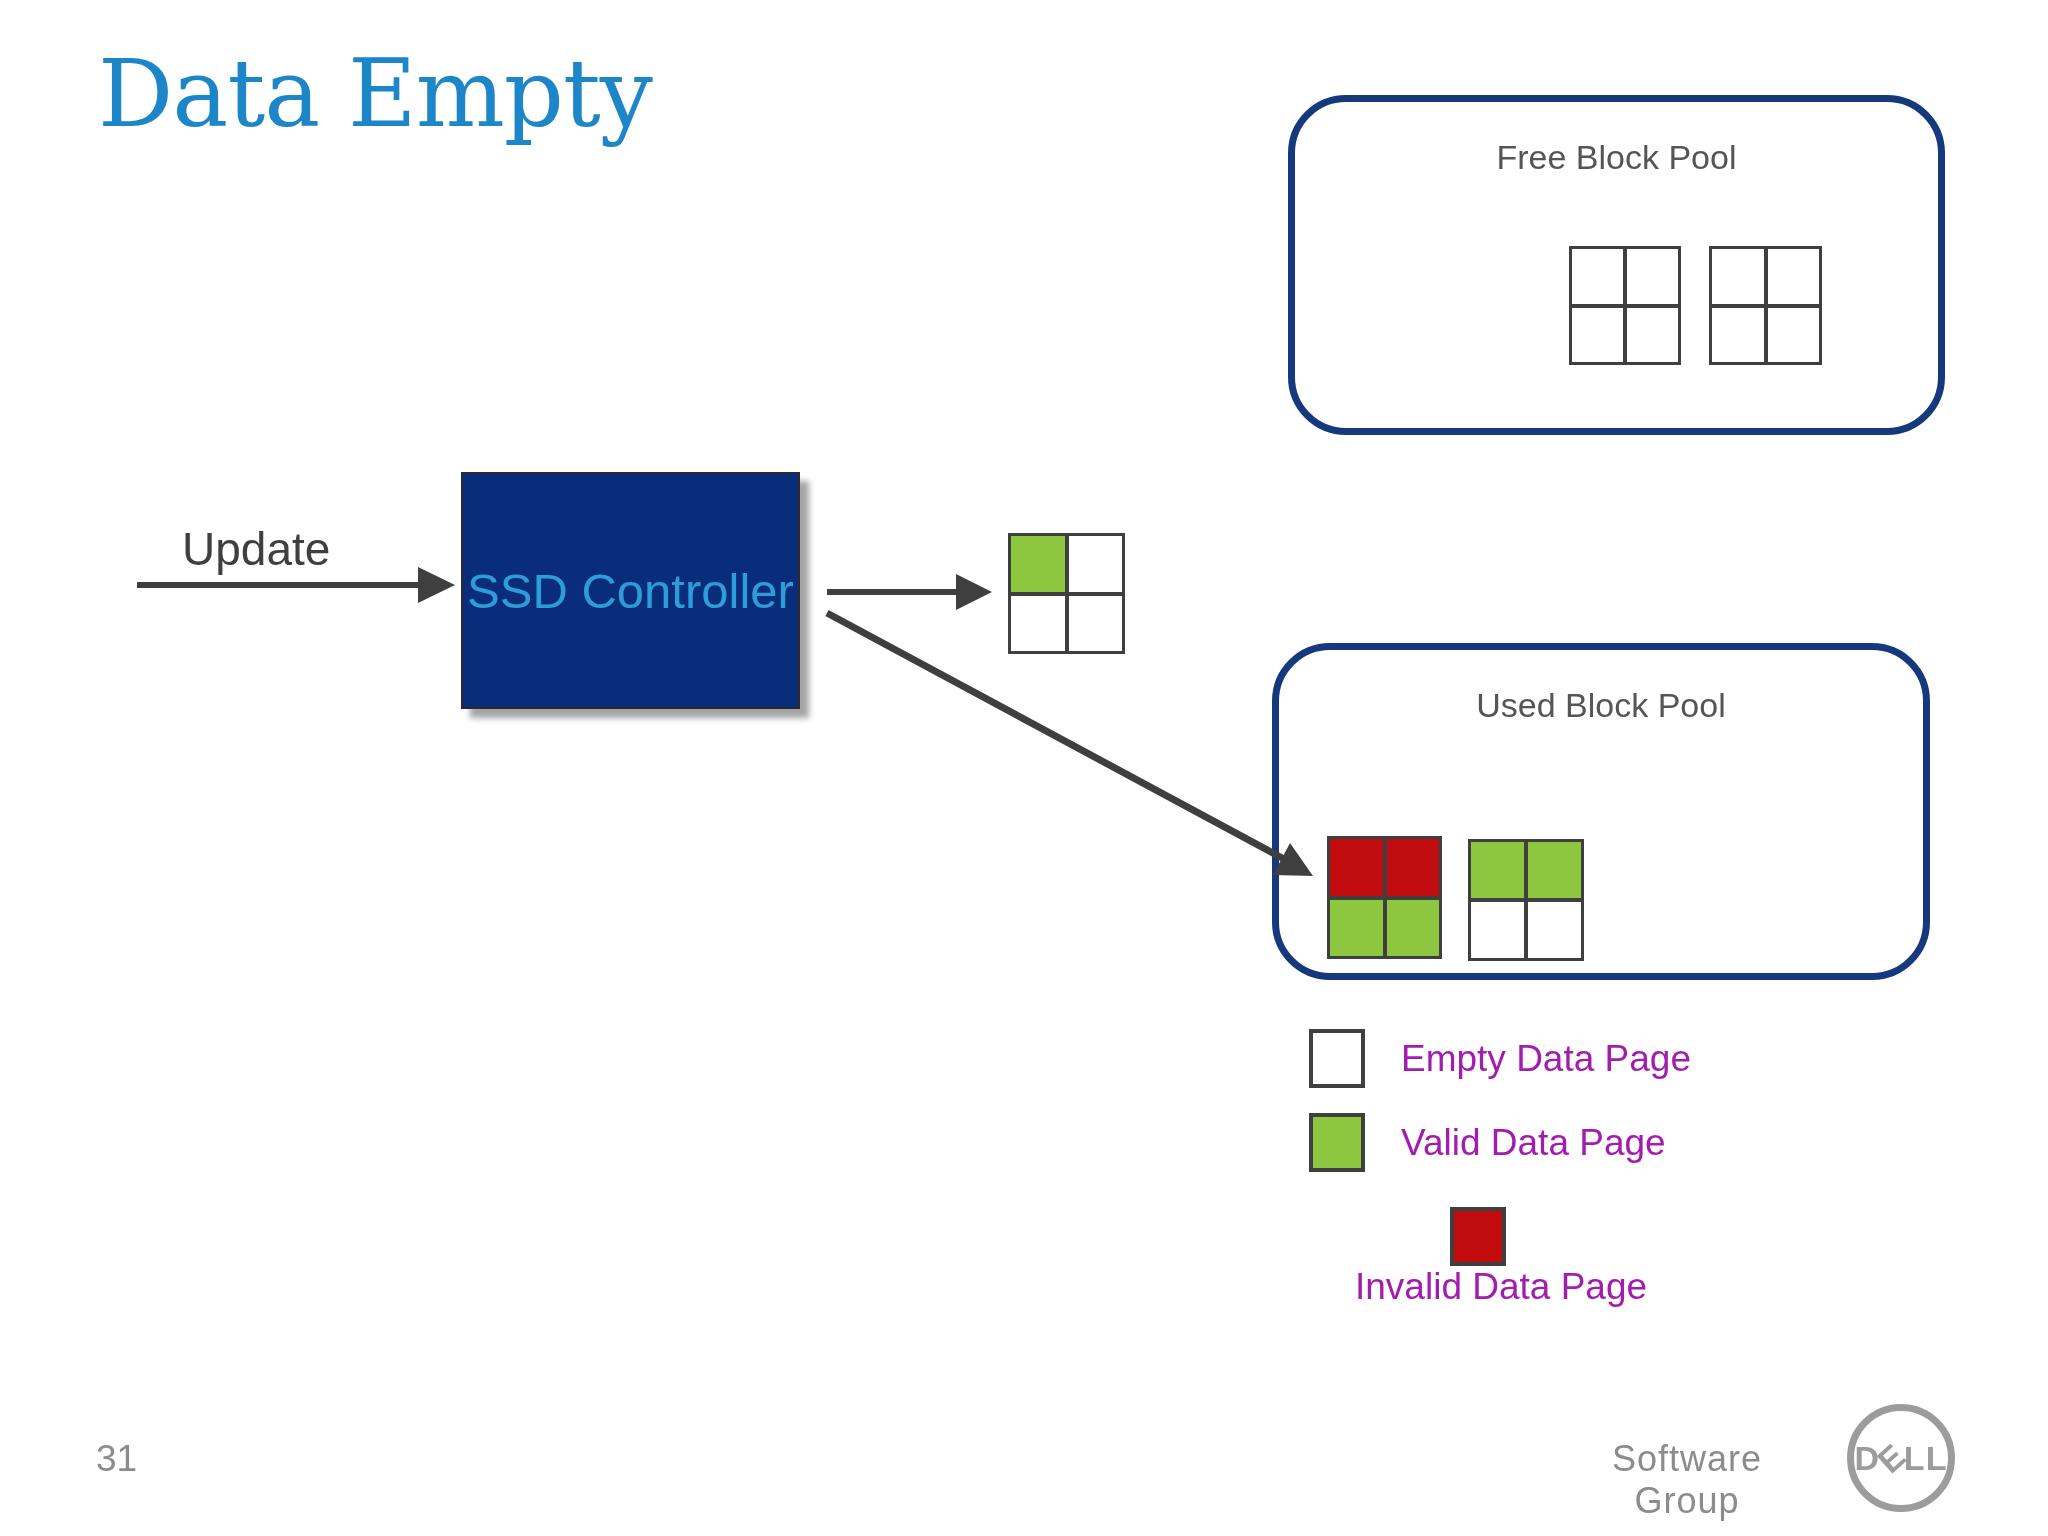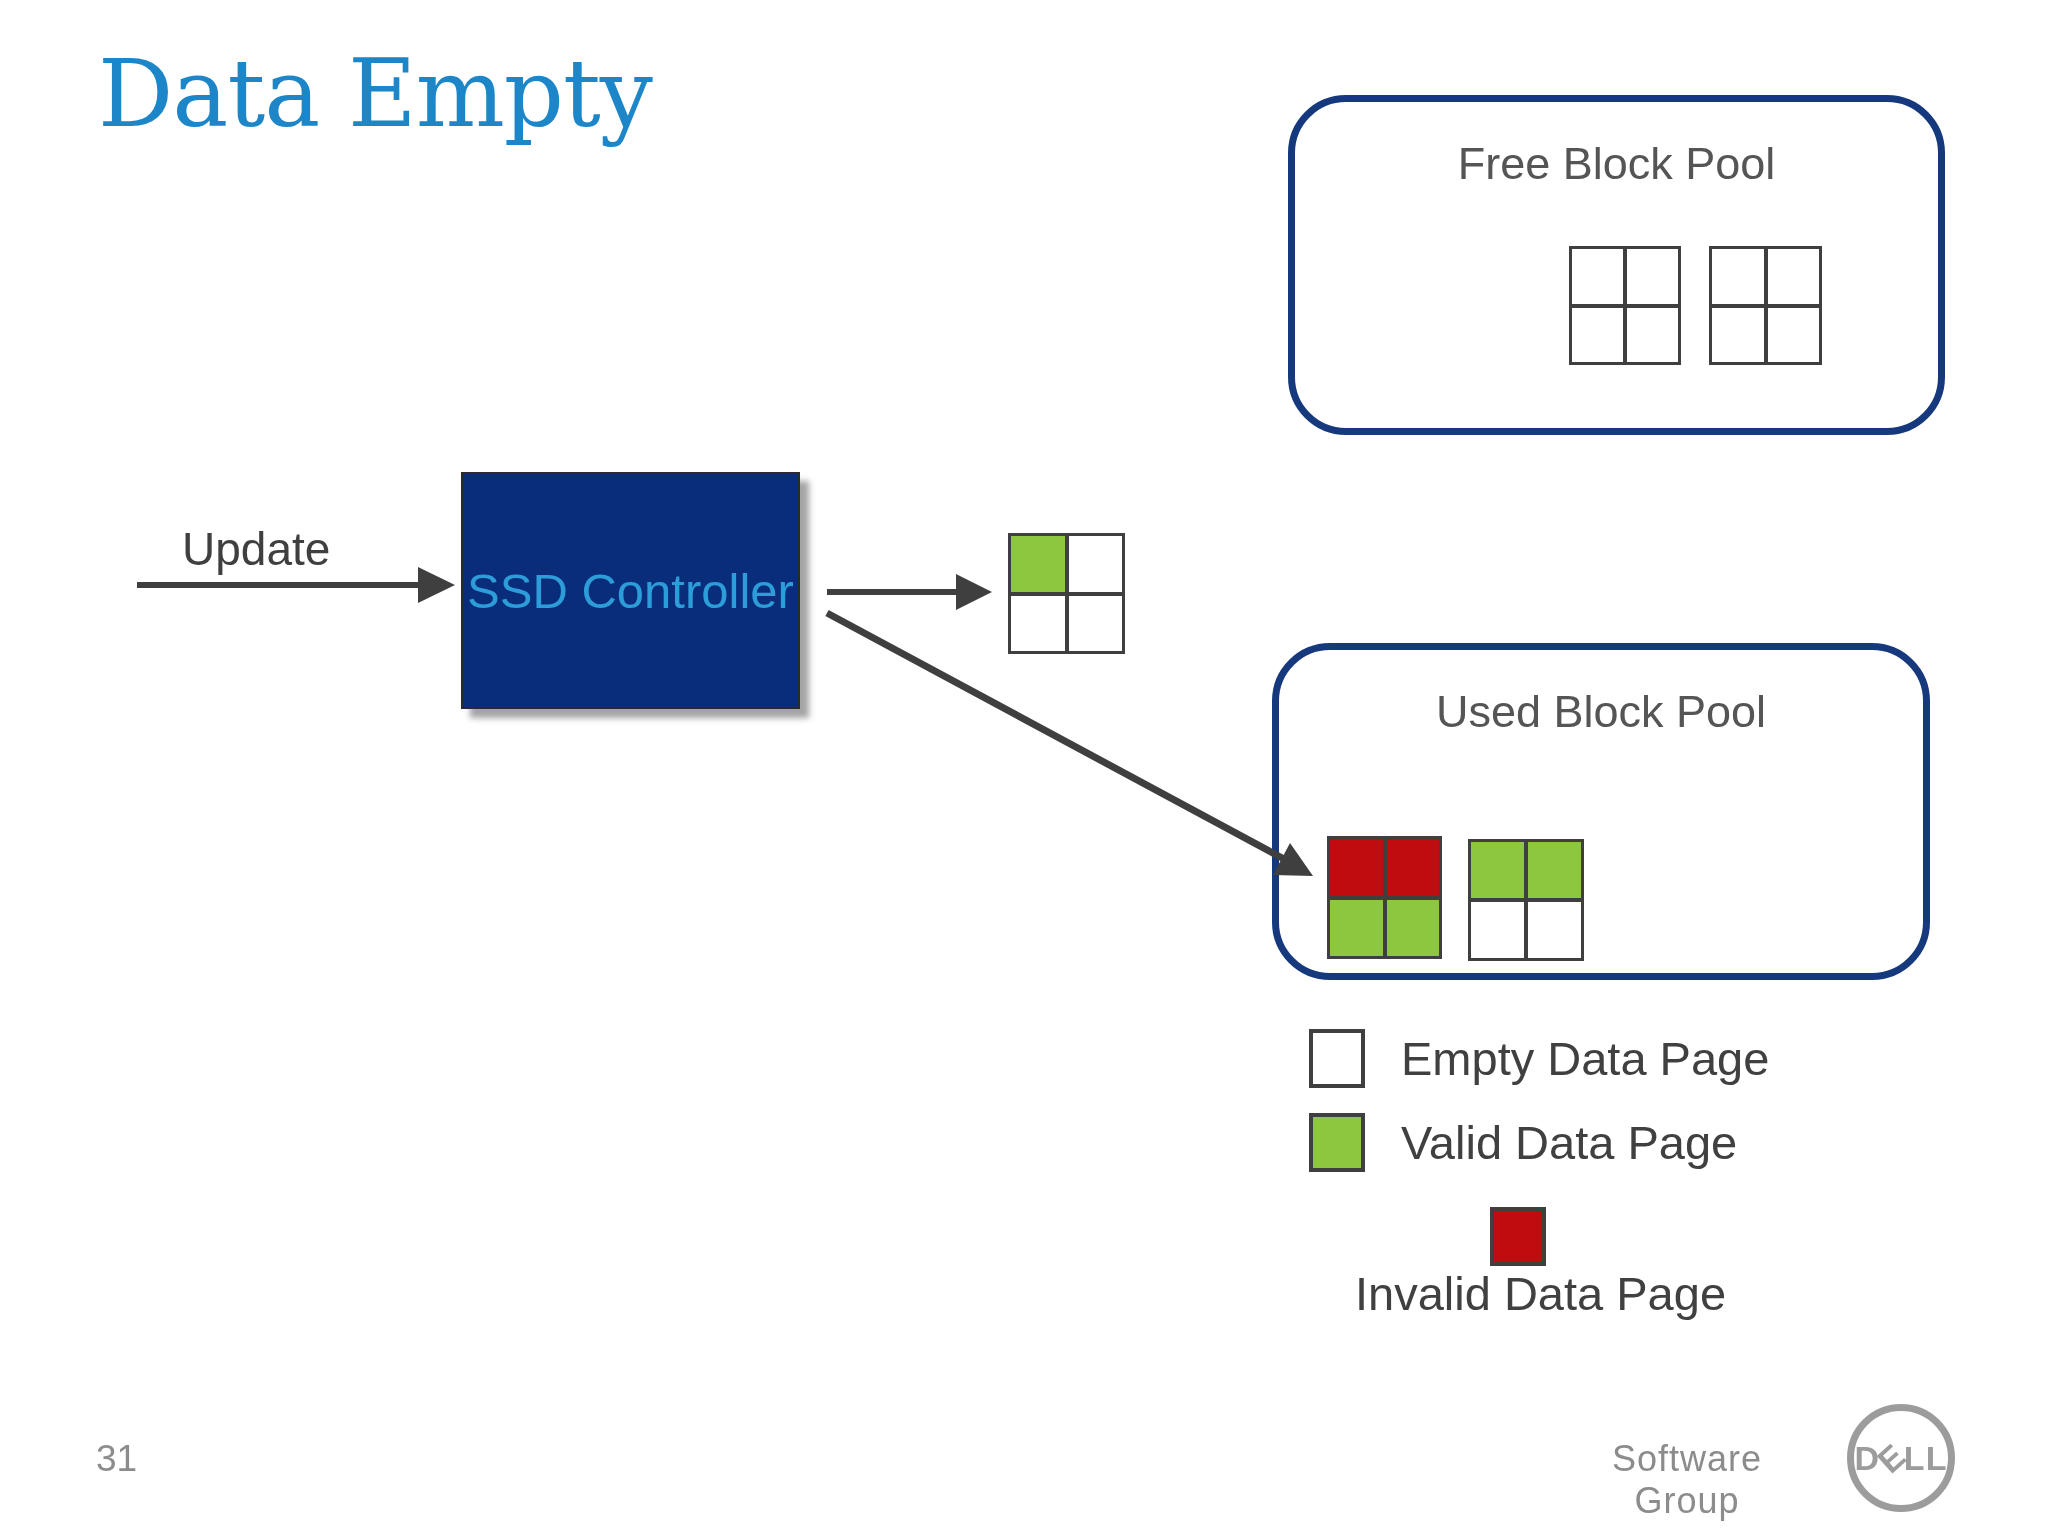--- a/index.html
+++ b/index.html
@@ -31,21 +31,21 @@
     border: 7px solid var(--pool_border, #16397E);
     border-radius: 58px;
   }
   .pool-box.free { left: 1288px; top: 95px;  width: 657px; height: 340px; }
   .pool-box.used { left: 1272px; top: 643px; width: 658px; height: 337px; padding-left: 9px; }
   .pool-title {
     position: absolute;
     left: 0; right: 0;
     top: 36px;
     text-align: center;
-    font-size: 45px;
+    font-size: 34px;
     color: var(--pool_title_text, #555555);
   }
 
   
   .block-grid {
     position: absolute;
     display: grid;
     grid-template-columns: 1fr 1fr;
     grid-template-rows: 1fr 1fr;
     gap: 4px;
@@ -103,21 +103,21 @@
   .legend-row.r1 { top: 84px; }
   .legend-row.r2 { top: 178px; flex-direction: column; }
   .swatch {
     width: 56px; height: 59px;
     border: 4px solid var(--cell_border, #3F3F3F);
     background: var(--empty_fill, #FFFFFF);
     flex: 0 0 auto;
   }
   .swatch[data-type="valid"]   { background: var(--valid_fill, #8DC63F); }
   .swatch[data-type="invalid"] { background: var(--invalid_fill, #C00B0F); }
-  .legend-label { margin-left: 36px; font-size: 47px; color: #404040; white-space: nowrap; text-align: right; }
+  .legend-label { margin-left: 36px; font-size: 37px; color: #a21caf; white-space: nowrap; text-align: right; }
   .legend-row.r2 .legend-label { margin-left: 46px; }
 
   
   .page-number {
     position: absolute;
     left: 96px; top: 1438px;
     font-size: 37px;
     color: var(--footer_text, #8C8C8C);
   }
   .footer-group {

